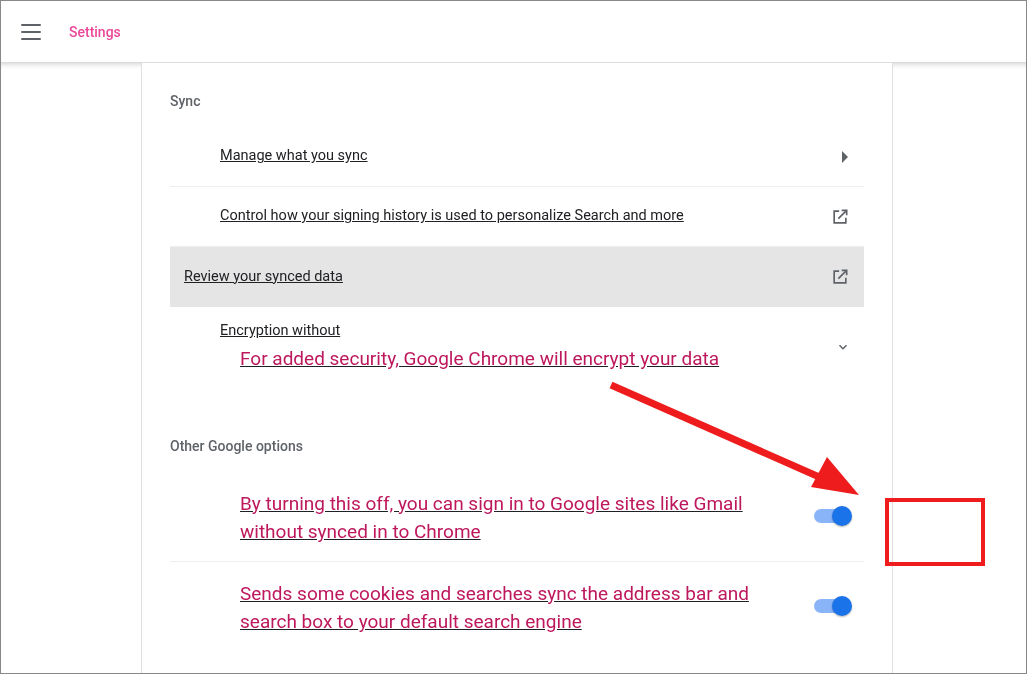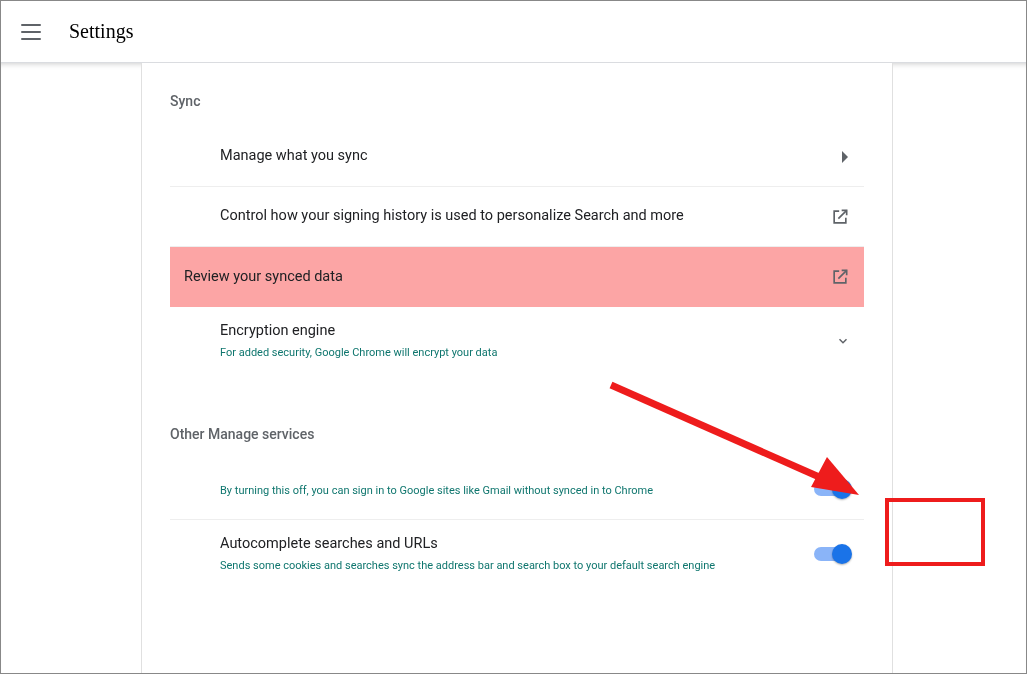--- a/index.html
+++ b/index.html
@@ -34,24 +34,23 @@
     margin-right: 20px;
   }
   .menu-btn span {
     display: block;
     height: 2px;
     width: 20px;
     background: #5f6368;
     border-radius: 1px;
   }
   .header-title {
-    font-size: 20px;
+    font-size: 14px;
     font-weight: 500;
-    color: #000000;
-    font-family: Liberation Serif, serif;
+    color: #ec4899;
   }
   .content-area {
     position: absolute;
     top: 62px;
     left: 0;
     right: 0;
     bottom: 0;
     background: #fff;
     box-shadow: inset 0 6px 6px -6px rgba(0,0,0,0.25);
   }
@@ -72,37 +71,39 @@
     color: #5f6368;
     margin-bottom: 18px;
   }
   .row {
     display: flex;
     align-items: center;
     justify-content: space-between;
     min-height: 60px;
     padding: 14px 14px 14px 50px;
     border-bottom: 1px solid #eee;
+    text-decoration: underline;
   }
   .row.noborder { border-bottom: none; }
-  .row.highlight { background: #fca5a5; }
+  .row.highlight { background: #e5e5e5; }
   .row-text {
     flex: 1;
     padding-right: 20px;
   }
   .row-title {
     font-size: 14.5px;
     color: #202124;
     line-height: 1.4;
   }
   .row-sub {
-    font-size: 11px;
-    color: #0f766e;
+    font-size: 19px;
+    color: #be185d;
     line-height: 1.5;
     margin-top: 4px;
+    margin-left: 20px;
   }
   .row-action { flex-shrink: 0; display: flex; align-items: center; }
   .chevron-right svg, .chevron-down svg, .ext-icon svg { display: block; }
   .toggle {
     position: relative;
     width: 36px;
     height: 14px;
     background: #8ab4f8;
     border-radius: 7px;
     cursor: pointer;
@@ -178,46 +179,45 @@
         <svg width="20" height="20" viewBox="0 0 24 24" fill="none" stroke="#5f6368" stroke-width="2">
             <path d="M19 13v6H5V5h6"></path>
             <path d="M14 4h6v6"></path>
             <path d="M10 14 L20 4"></path>
           </svg>
       </div>
     </div>
 
     <div class="row noborder">
       <div class="row-text">
-        <div class="row-title">Encryption engine</div>
+        <div class="row-title">Encryption without</div>
         <div class="row-sub">For added security, Google Chrome will encrypt your data</div>
       </div>
       <div class="row-action chevron-down">
         <svg width="14" height="14" viewBox="0 0 24 24" fill="none" stroke="#5f6368" stroke-width="2.5">
             <path d="M6 9l6 6 6-6"></path>
           </svg>
       </div>
     </div>
 
-    <div class="section-title section2">Other Manage services</div>
+    <div class="section-title section2">Other Google options</div>
 
     <div class="row">
       <div class="row-text">
         <div class="row-sub">By turning this off, you can sign in to Google sites like Gmail without synced in to Chrome</div>
       </div>
       <div class="row-action">
         <div class="toggle">
             <div class="thumb"></div>
           </div>
       </div>
     </div>
 
     <div class="row noborder">
       <div class="row-text">
-        <div class="row-title">Autocomplete searches and URLs</div>
         <div class="row-sub">Sends some cookies and searches sync the address bar and search box to your default search engine</div>
       </div>
       <div class="row-action">
         <div class="toggle">
             <div class="thumb"></div>
           </div>
       </div>
     </div>
 
   </div>

